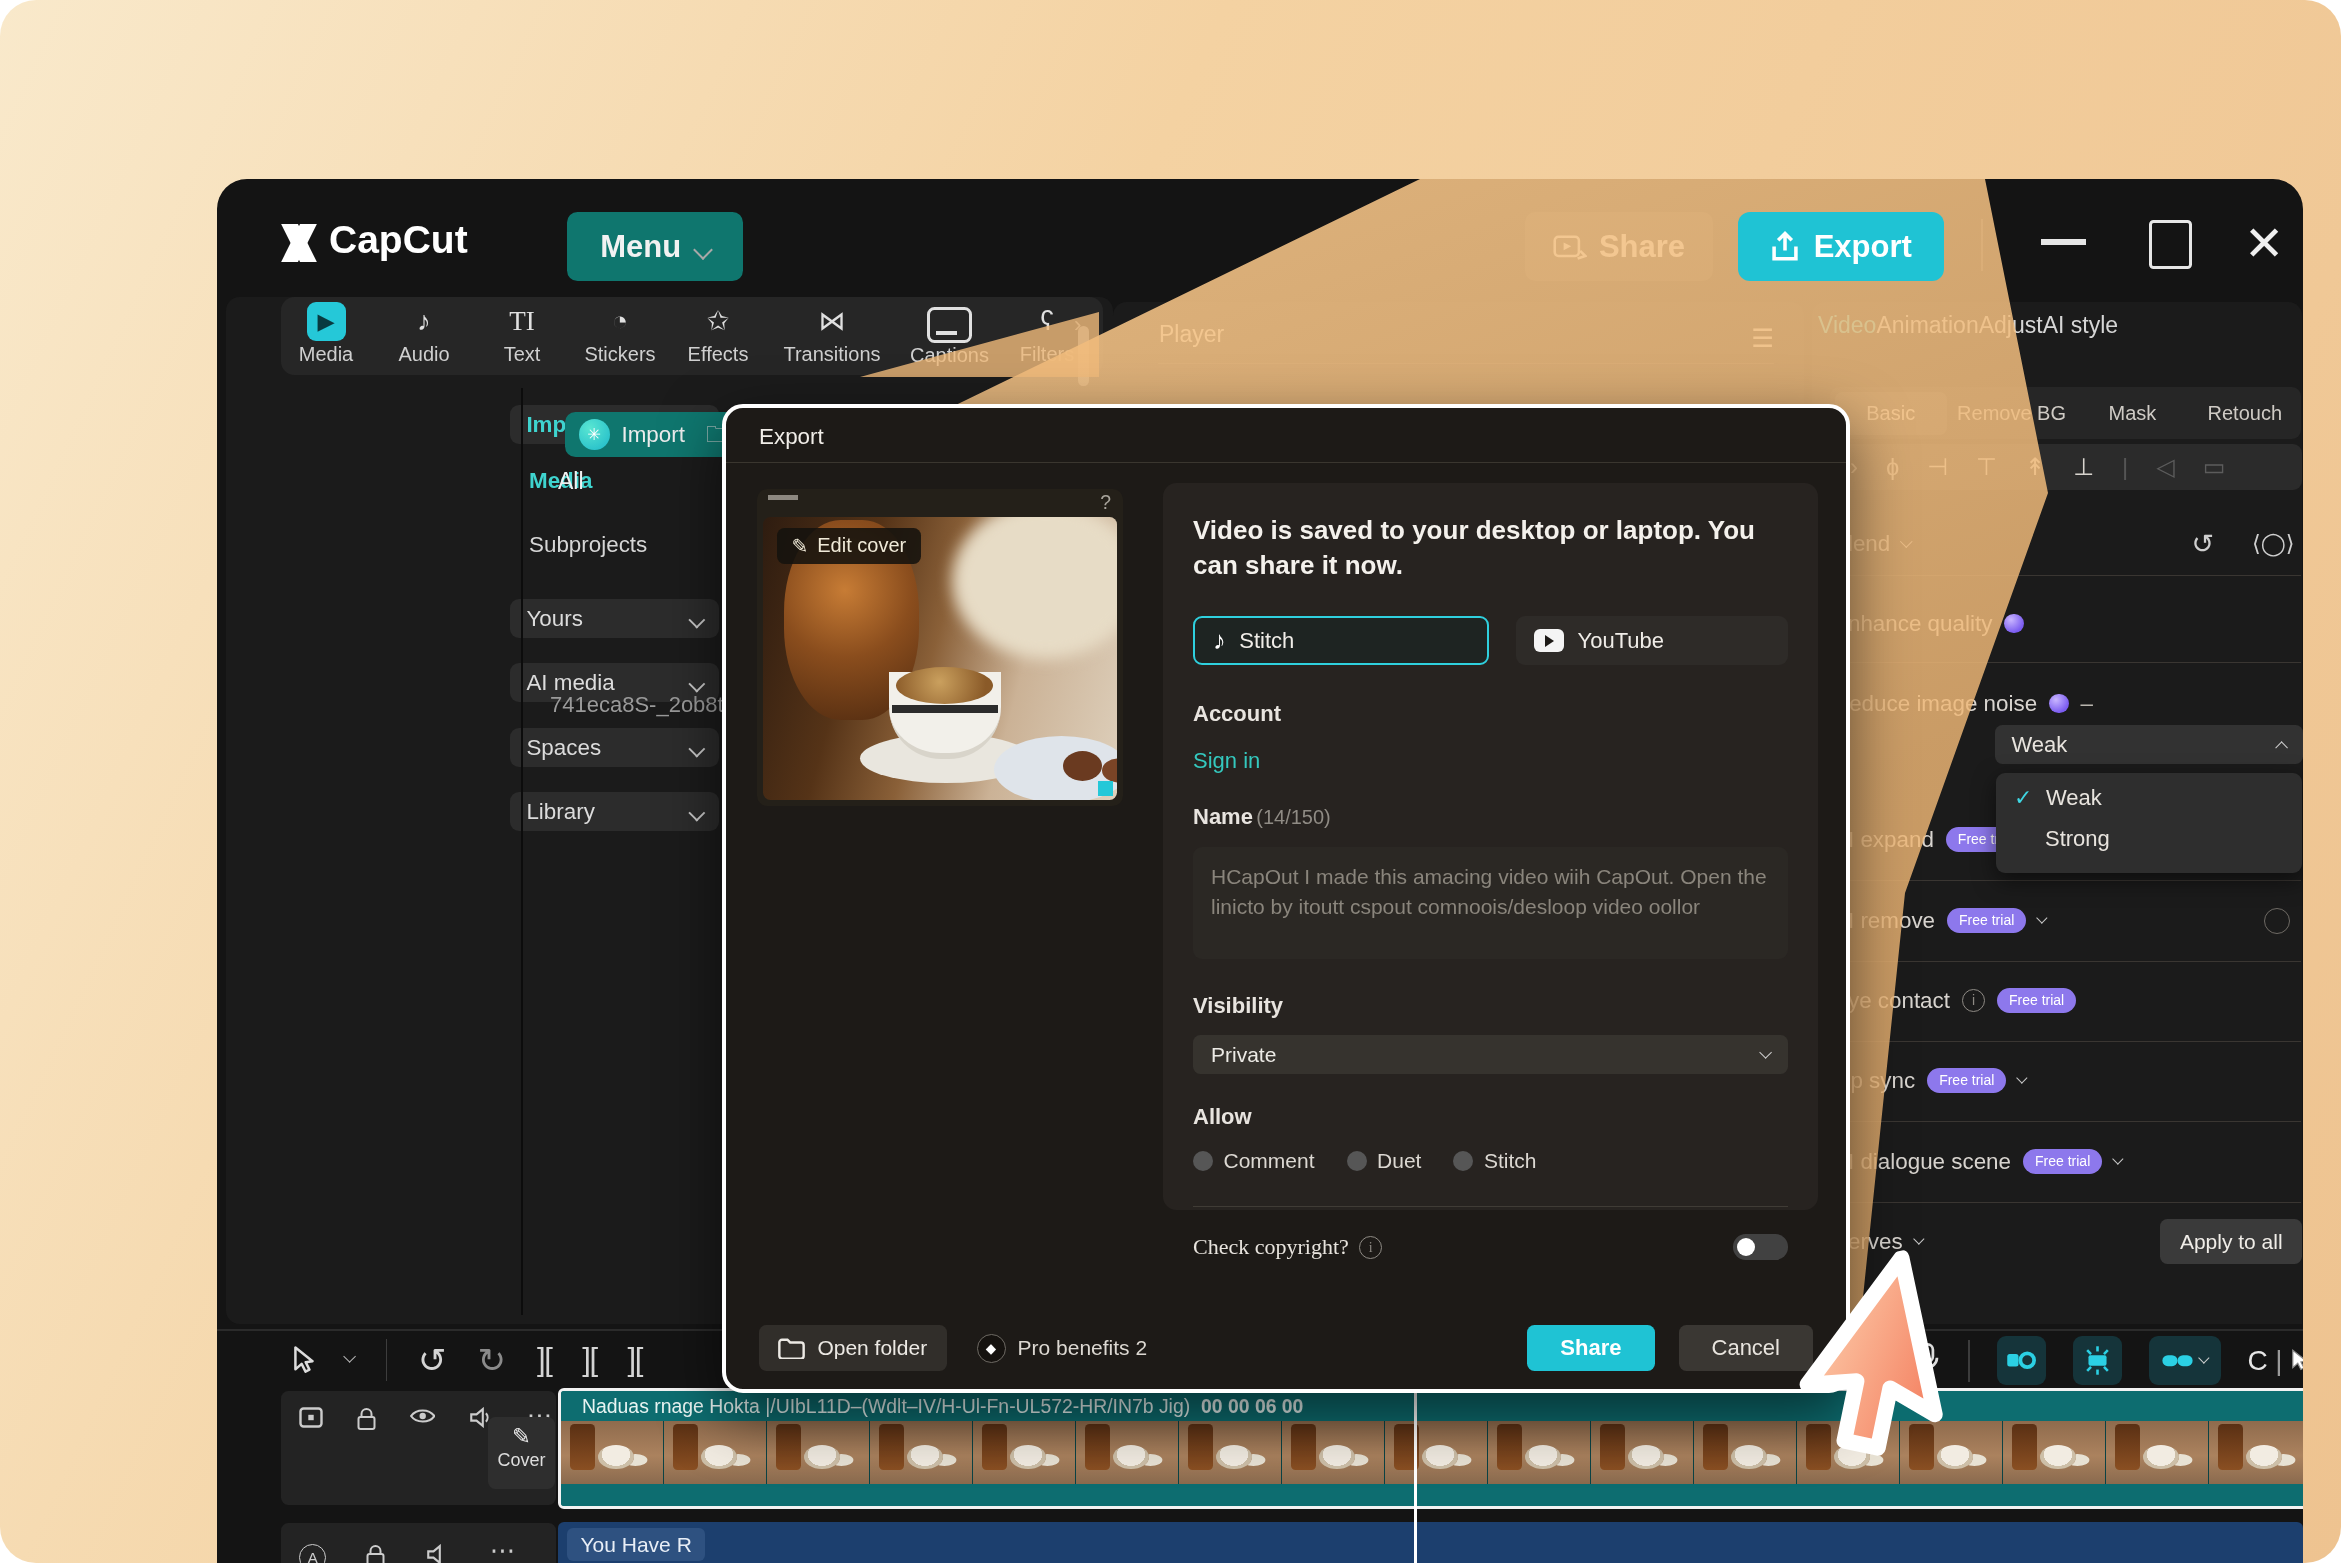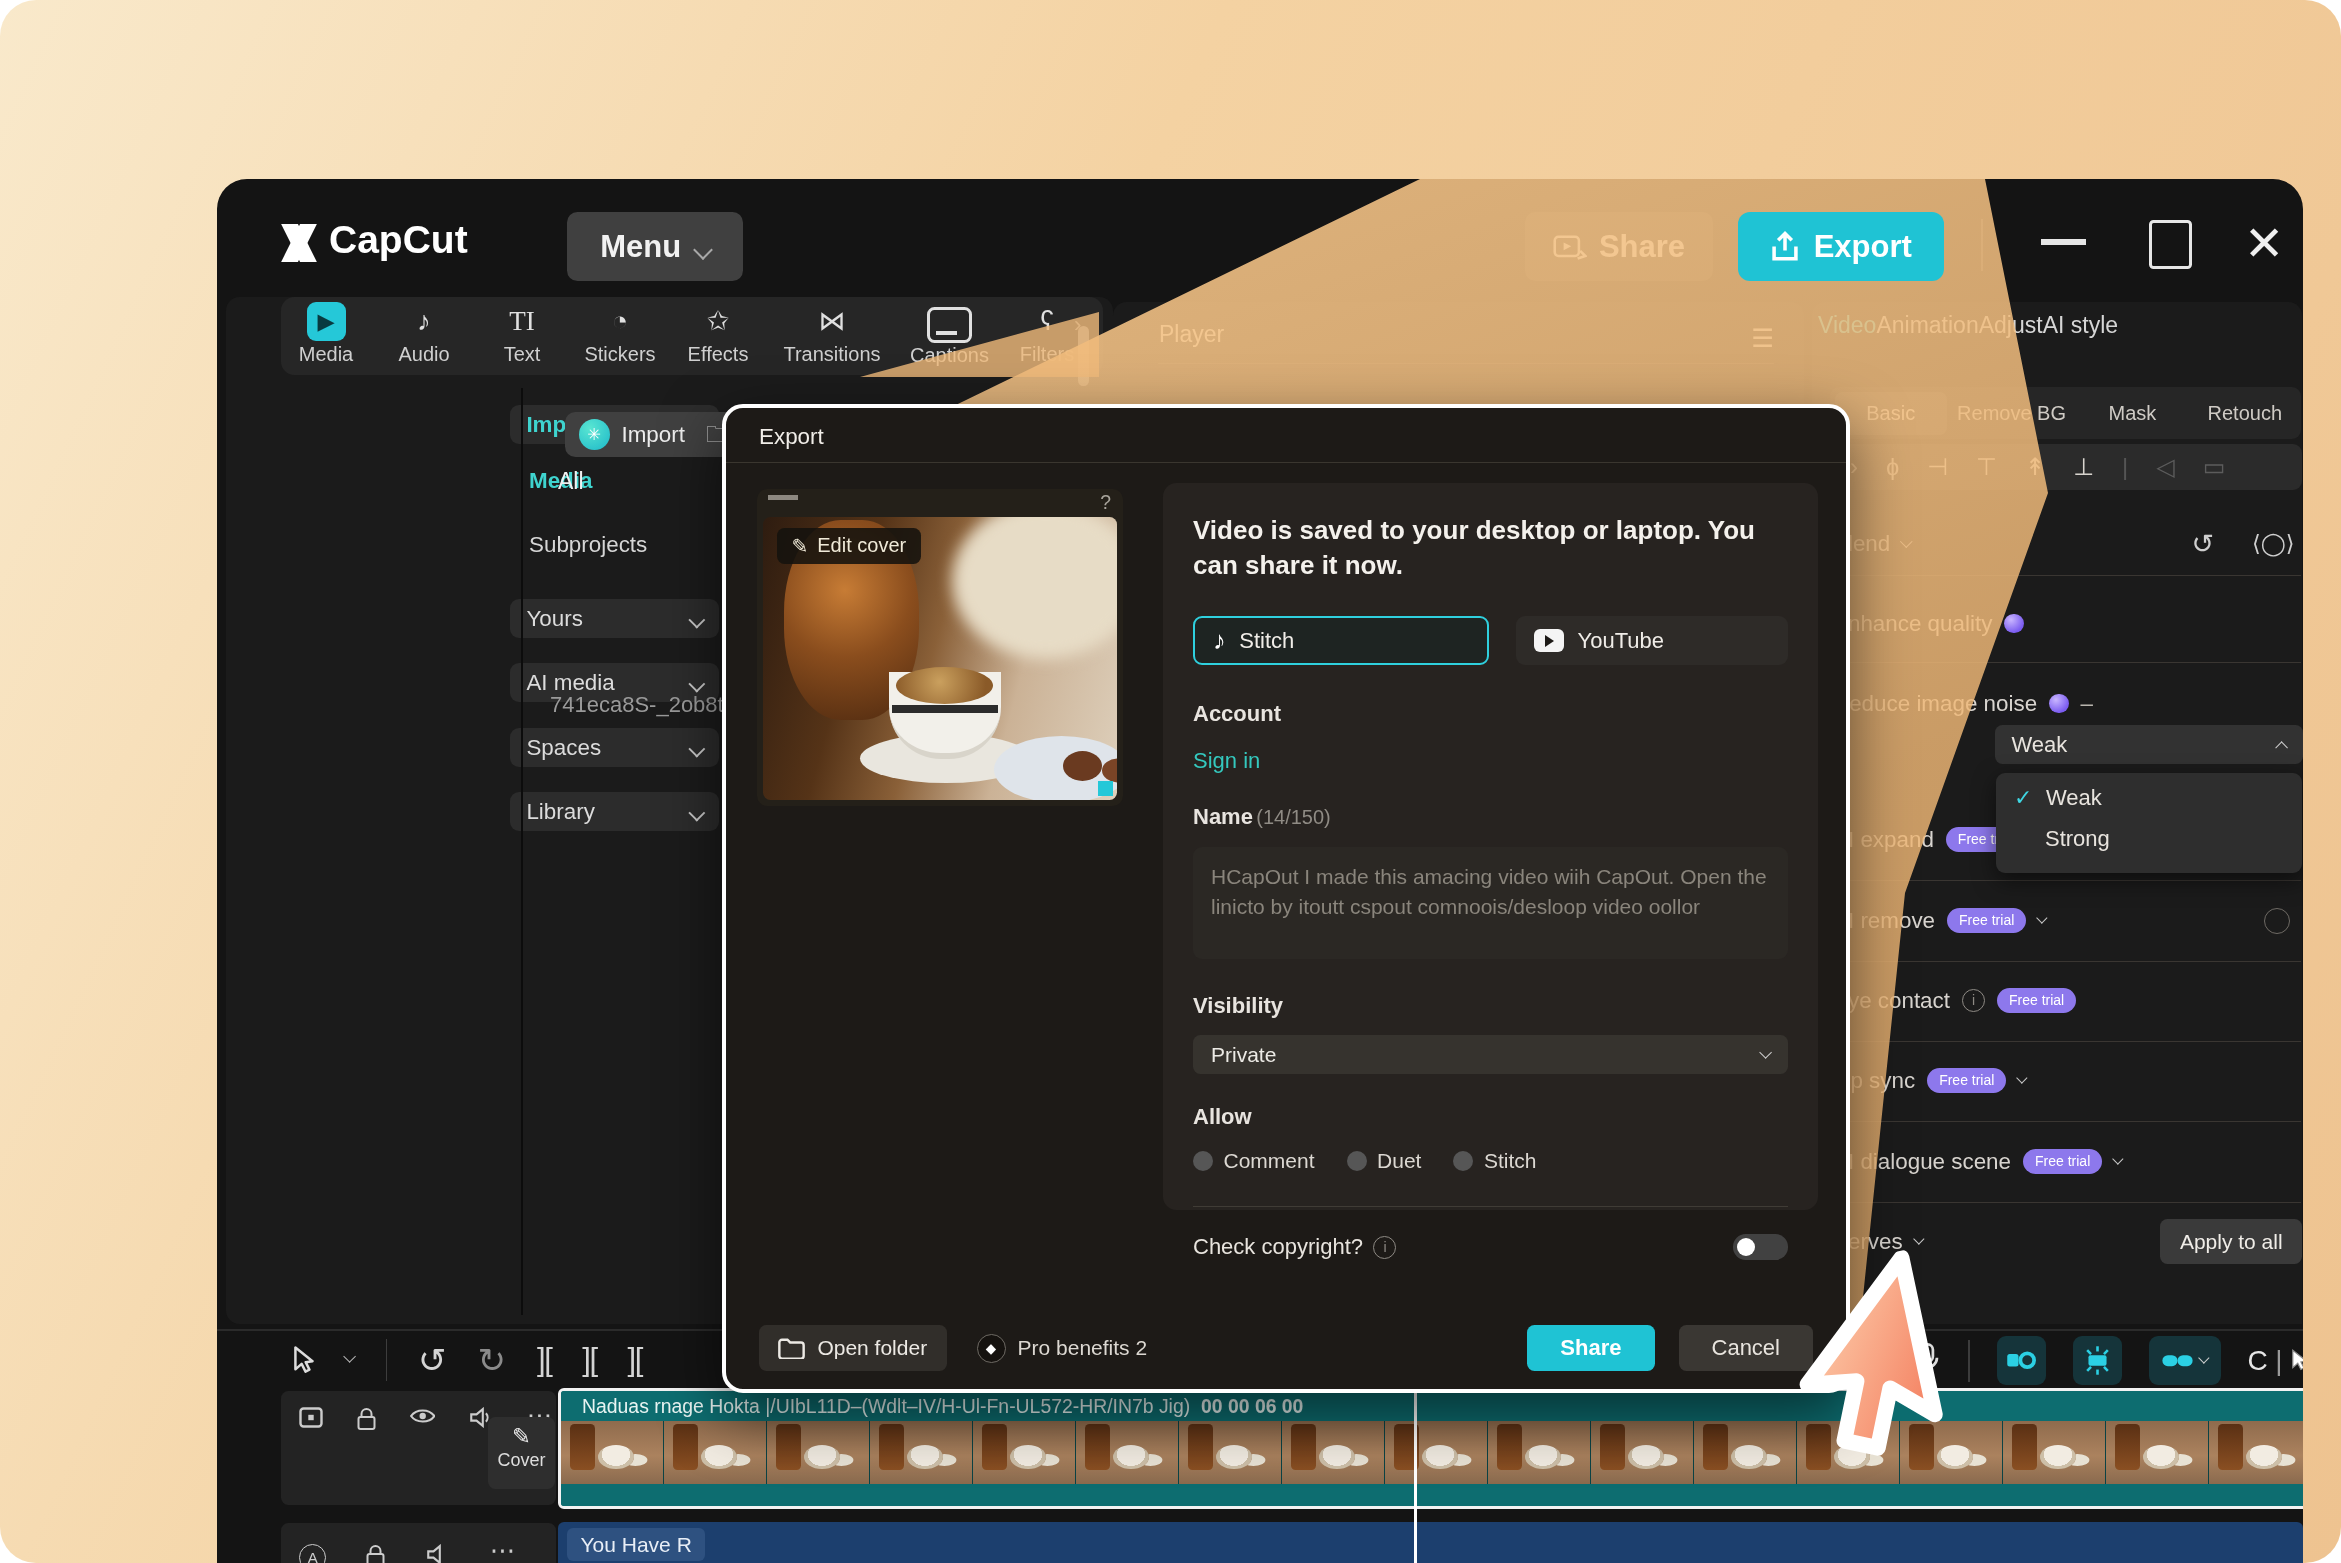--- a/index.html
+++ b/index.html
@@ -7,21 +7,21 @@
   .abs{position:absolute;}
   .page{position:absolute;inset:0;border-radius:36px;overflow:hidden;
     background:linear-gradient(115deg,#f9e9cb 0%,#f4d2a2 40%,#eec390 100%);}
   .app{position:absolute;left:217px;top:179px;width:2086px;height:1465px;background:#141414;
     border-radius:30px 30px 0 0;overflow:hidden;}
   .panel{background:#1d1d1d;border-radius:13.5px;}
   .txt{color:#d6d6d6;}
   .dim{color:#9a9a9a;}
   .cyan{color:#3fd6e2;}
   .teal-text{color:#3fd4cf;}
-  .pill{background:#404040;border-radius:10.5px;color:#dedede;}
+  .pill{background:#0f766e;border-radius:10.5px;color:#dedede;}
   .chv{display:inline-block;width:9.7px;height:9.7px;border-right:2.2px solid #c9c9c9;border-bottom:2.2px solid #c9c9c9;}
   .chv.down{transform:rotate(45deg);}
   .chv.up{transform:rotate(-135deg);border-color:#3fd6e2;}
   .tabitem{position:absolute;top:306px;width:90px;text-align:center;}
   .tabitem .ticon{font-size:27px;color:#e0e0e0;height:39px;line-height:39px;}
   .tabitem .tlabel{font-size:20px;color:#cfcfcf;margin-top:1.5px;}
   .navpill{position:absolute;left:293px;width:209px;height:39px;line-height:39px;
     background:#2c2c2c;border-radius:9px;font-size:22.4px;color:#dcdcdc;padding:0 16.4px;box-sizing:border-box;}
   .rrow{position:absolute;left:1833px;width:469px;height:45px;font-size:22.4px;color:#d8d4cf;display:flex;align-items:center;gap:12px;}
   .rdiv{position:absolute;left:1833px;width:468px;height:0.7px;background:#3a3632;}
@@ -445,21 +445,21 @@
             <span>Duet</span>
           </span>
         <span style="display:flex;gap:10.5px;align-items:center;">
             <span class="circle-cb"></span>
             <span>Stitch</span>
           </span>
       </div>
 
       <div style="margin-top:33px;width:595px;height:0.7px;background:#403c36;"></div>
 
-      <div style="margin-top:27px;display:flex;align-items:center;">
+      <div style="margin-top:27px;display:flex;align-items:center;font-family:Liberation Serif, serif;">
         <span style="color:#e8e4de;font-size:22px;">Check copyright?</span>
         <span style="margin-left:10.5px;width:21px;height:21px;border:1.5px solid #8e8a84;border-radius:50%;font-size:14px;text-align:center;line-height:21px;color:#8e8a84;">i</span>
         <span class="toggle" style="margin-left:auto;">
             <span class="knob"></span>
           </span>
       </div>
     </div>
 
     <div style="position:absolute;left:33px;bottom:18px;display:flex;align-items:center;gap:30px;">
       <div style="background:#312e2a;border-radius:7.5px;height:46px;display:flex;align-items:center;gap:12px;padding:0 19.4px;color:#ece9e4;font-size:21px;">

